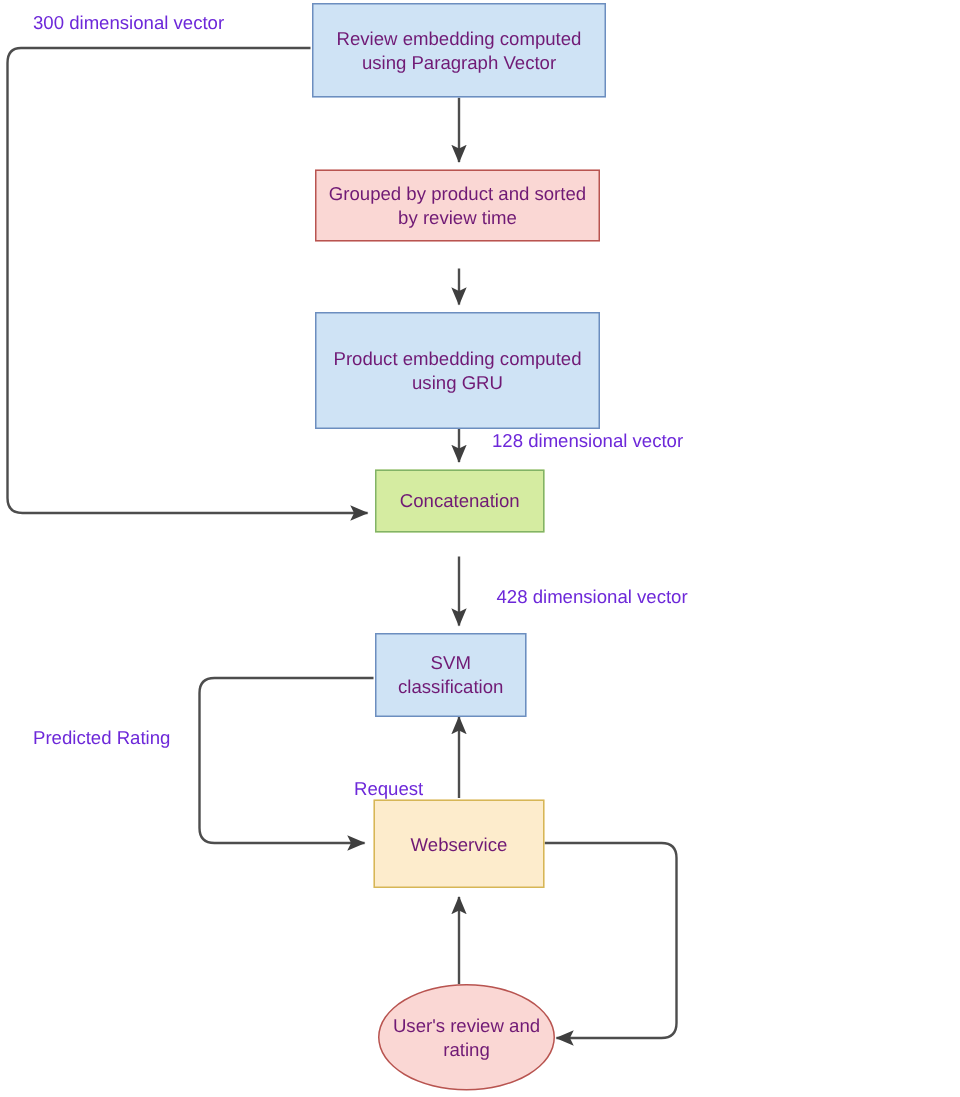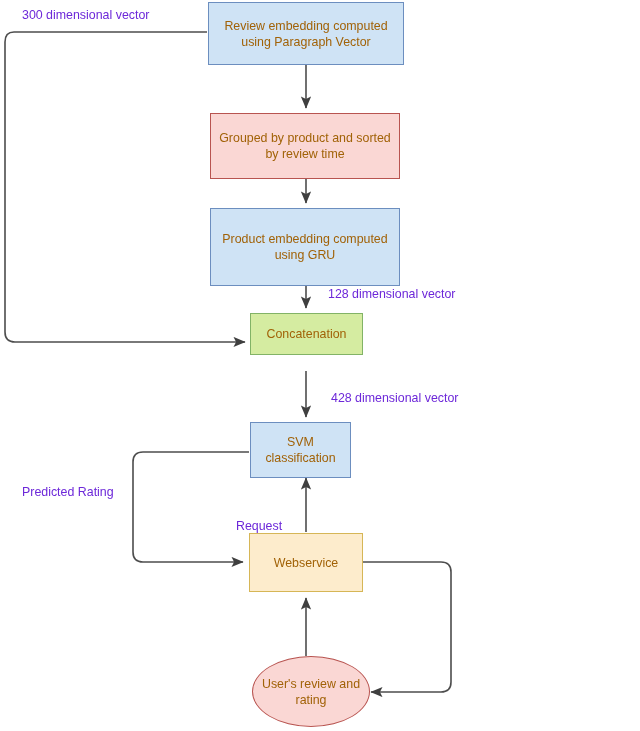--- a/index.html
+++ b/index.html
@@ -28,21 +28,21 @@
   }
   .node {
     position: absolute;
     box-sizing: border-box;
     display: flex;
     align-items: center;
     justify-content: center;
     text-align: center;
     font-size: 12.4px;
     line-height: 16px;
-    color: #a16207;
+    color: #701a75;
     border: 1px solid #6b6b6b;
     padding: 2px 6px;
   }
   .node.ellipse {
     border-radius: 50%;
   }
   .edge-label {
     position: absolute;
     font-size: 12.4px;
     line-height: 15px;
@@ -79,21 +79,21 @@
     <path d="M306,656 L306,598" fill="none" stroke="#4d4d4d" stroke-width="1.6" marker-end="url(#arrow)"></path>
 
     <path d="M363,562 L441,562 Q451,562 451,572 L451,682 Q451,692 441,692 L371,692" fill="none" stroke="#4d4d4d" stroke-width="1.6" marker-end="url(#arrow)"></path>
   </svg>
 
   <div class="node" style="left:208px; top:2px; width:196px; height:63px;
               background:#cfe3f5; border-color:#6c8ebf;">
     <span>Review embedding computed using Paragraph Vector</span>
   </div>
 
-  <div class="node" style="left:210px; top:113px; width:190px; height:66px;
+  <div class="node" style="left:210px; top:113px; width:190px; height:48px;
               background:#fad7d4; border-color:#b85450;">
     <span>Grouped by product and sorted by review time</span>
   </div>
 
   <div class="node" style="left:210px; top:208px; width:190px; height:78px;
               background:#cfe3f5; border-color:#6c8ebf;">
     <span>Product embedding computed using GRU</span>
   </div>
 
   <div class="node" style="left:250px; top:313px; width:113px; height:42px;

